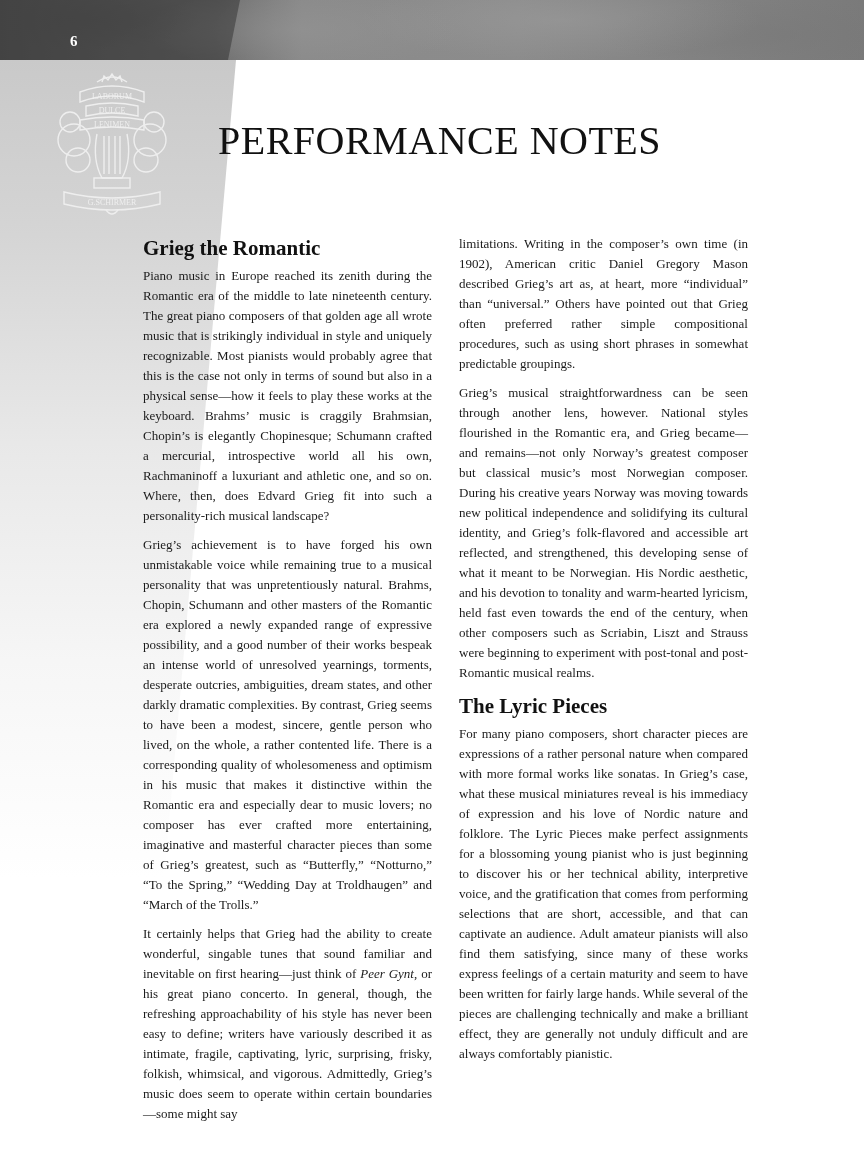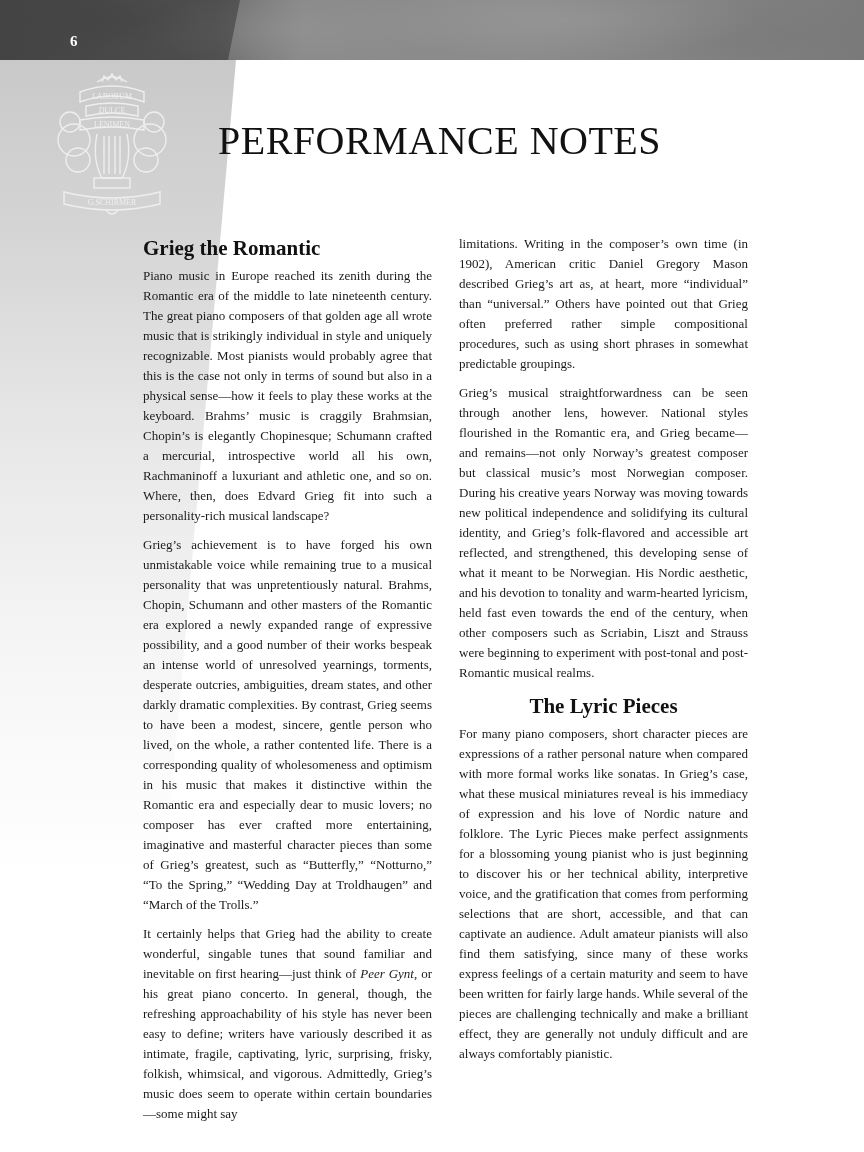--- a/index.html
+++ b/index.html
@@ -83,21 +83,21 @@
       line-height: 28px;
     }
     p.para {
       font-size: 13px;
       line-height: 20px;
       margin: 0 0 9px 0;
       text-align: justify;
       hyphens: none;
     }
     p.para em { }
-    .spacer-heading { margin-top: 26px; text-align: center; }
+    .spacer-heading { margin-top: 26px; }
   </style>
 </head>
 <body>
 
 <div class="header-band">
   <div class="dark-overlay"></div>
   <span class="page-number">6</span>
 </div>
 
 <div class="left-wedge"></div>

